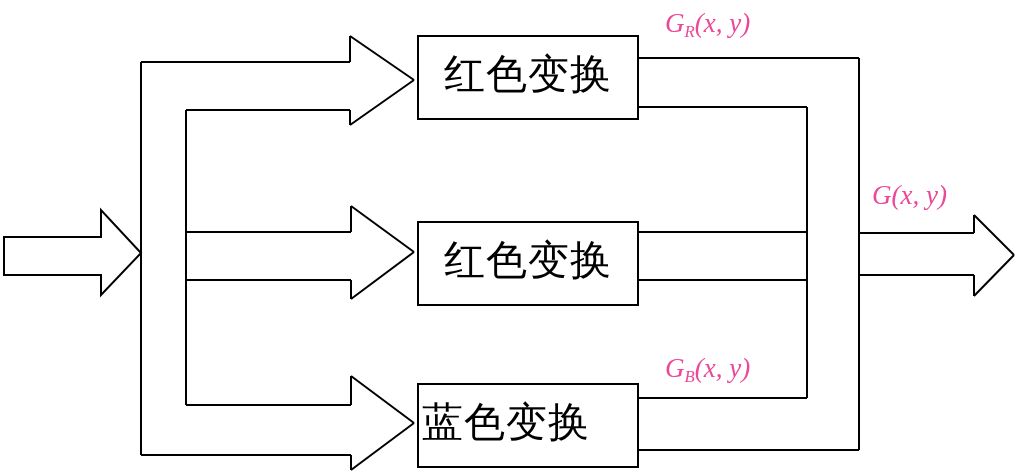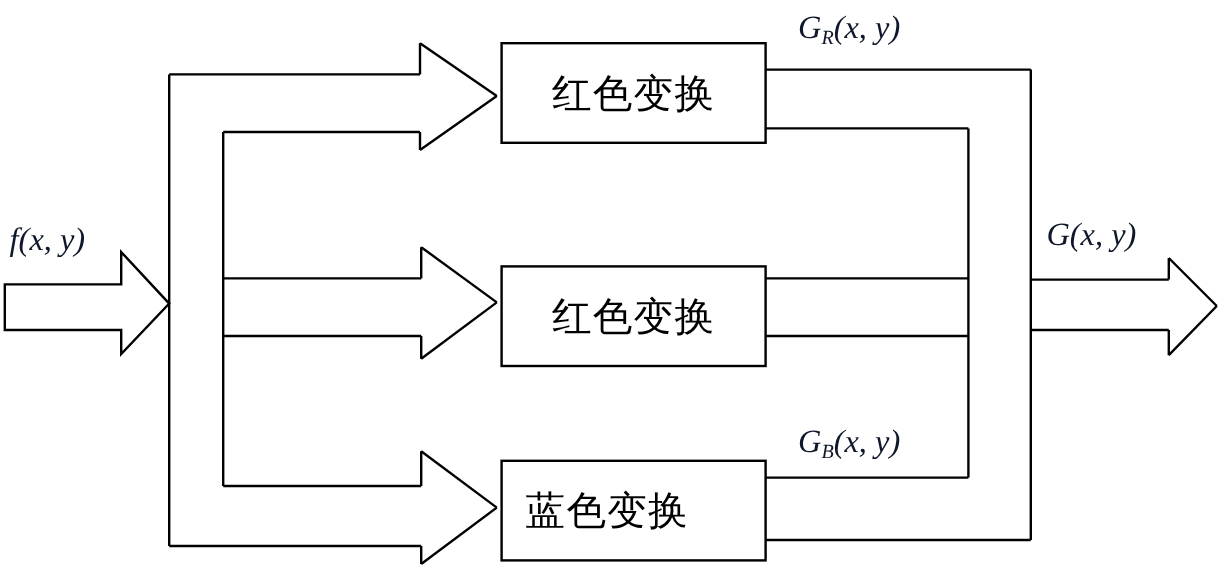--- a/index.html
+++ b/index.html
@@ -43,34 +43,34 @@
   .box-rect {
     fill: #ffffff;
     stroke: #000000;
     stroke-width: 2;
   }
   .box-label {
     position: absolute;
     display: flex;
     align-items: center;
     justify-content: center;
-    font-family: Liberation Sans, sans-serif;
-    font-size: 33px;
+    font-family: Liberation Mono, monospace;
+    font-size: 41px;
     line-height: 1;
     color: #000000;
     letter-spacing: 1px;
     white-space: nowrap;
     user-select: none;
     text-align: center;
   }
   .math-label {
     position: absolute;
     font-family: "Liberation Serif", "DejaVu Serif", serif;
     font-size: 27px;
-    color: #0f172a;
+    color: #ec4899;
     white-space: nowrap;
     user-select: none;
   }
   .math-label sub {
     font-size: 0.62em;
     font-style: italic;
     vertical-align: -0.28em;
     letter-spacing: 0;
   }
   .math-var {
@@ -144,21 +144,18 @@
 
   <div class="math-label" style="left:665px; top:8px;">
     <span class="math-var">G</span><sub>R</sub><span class="math-var">(x, y)</span>
   </div>
 
 
   <div class="math-label" style="left:665px; top:353px;">
     <span class="math-var">G</span><sub>B</sub><span class="math-var">(x, y)</span>
   </div>
 
-  <div class="math-label" style="left:8px; top:184px;">
-    <span class="math-var">f</span><span class="math-var">(x, y)</span>
-  </div>
 
   <div class="math-label" style="left:872px; top:180px;">
     <span class="math-var">G</span><span class="math-var">(x, y)</span>
   </div>
 
 </div>
 
 </body></html>

